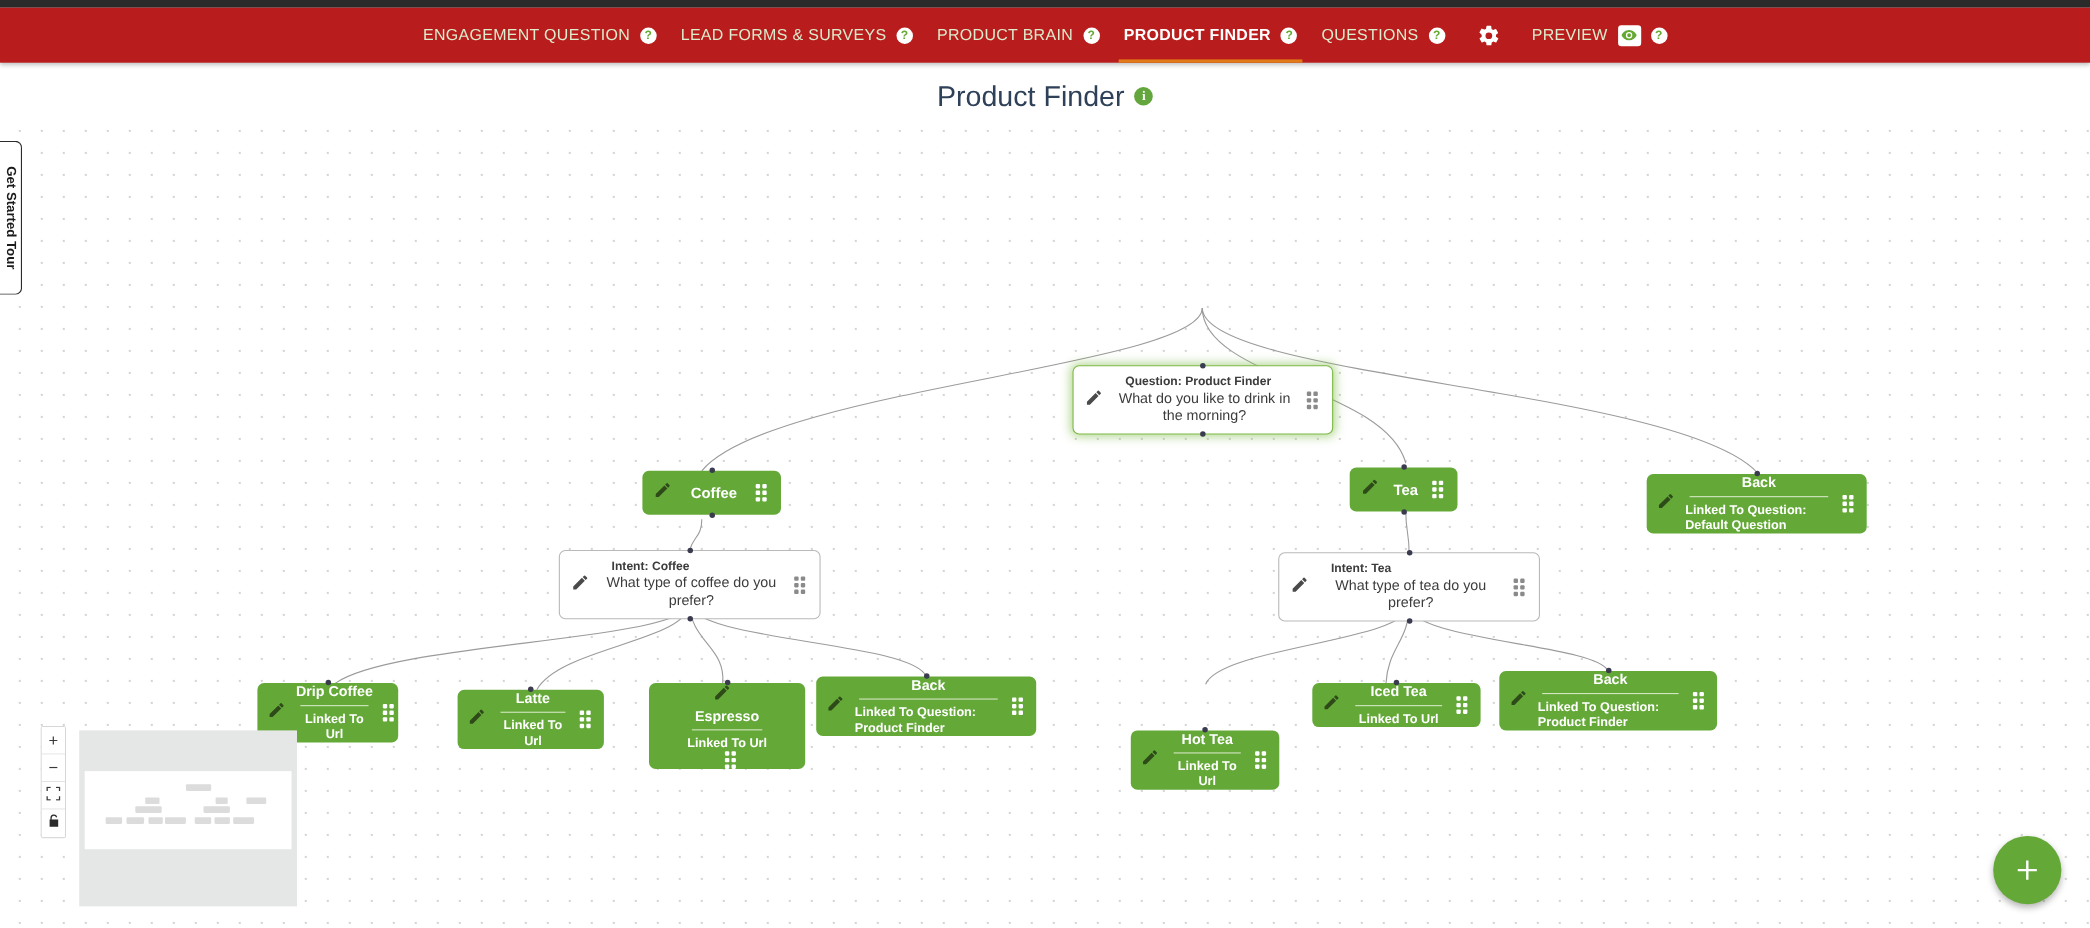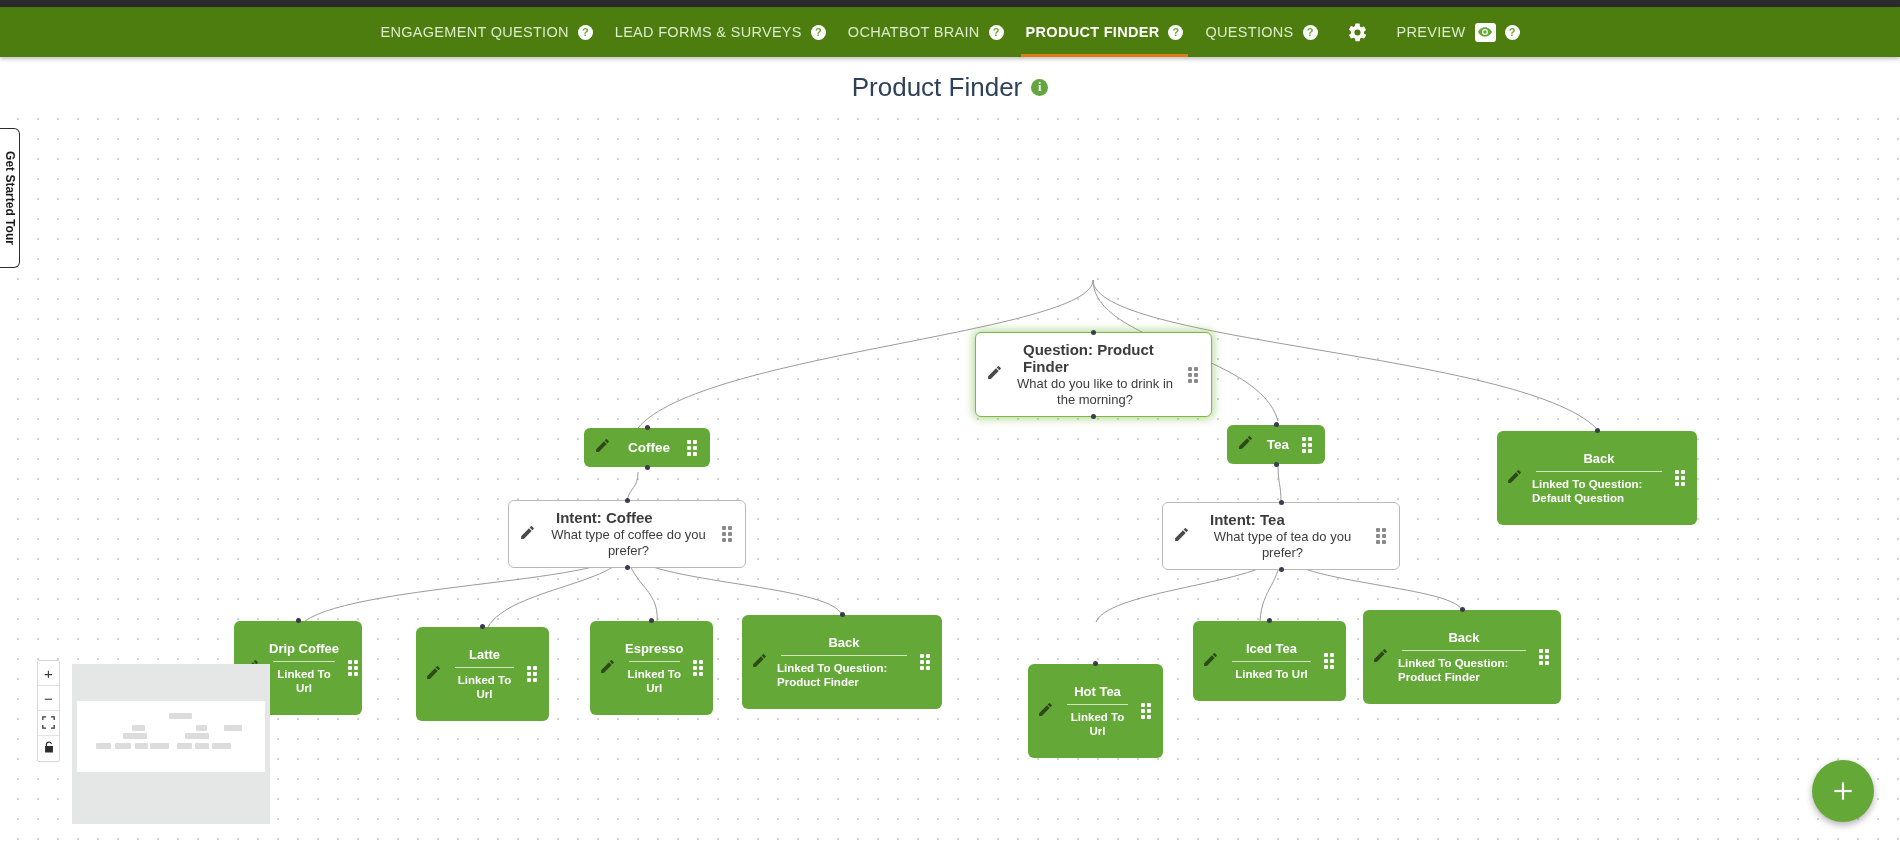--- a/index.html
+++ b/index.html
@@ -14,21 +14,21 @@
   .topstrip {
     position: absolute; top: 0; left: 0;
     width: 1900px; height: 7px;
     background: #2b2b2b;
   }
 
   
   .navbar {
     position: absolute; top: 7px; left: 0;
     width: 1900px; height: 50px;
-    background: #4d7c0f;
+    background: #b91c1c;
     display: flex;
     align-items: center;
     justify-content: center;
     box-shadow: 0 2px 4px rgba(0,0,0,0.25);
     z-index: 40;
   }
   .nav-item {
     position: relative;
     display: flex;
     align-items: center;
@@ -147,37 +147,37 @@
     border: 1px solid #b9b9b9;
     padding: 8px 10px;
   }
   .card.root {
     border: 1px solid #7cb944;
     box-shadow: 0 0 9px 2px rgba(124,185,68,0.55);
   }
   .card .pencil { flex: 0 0 auto; margin-right: 8px; }
   .card-body { flex: 1 1 auto; text-align: center; }
   .card-kicker {
-    font-size: 15px;
+    font-size: 11px;
     color: #3c3c3c;
     font-weight: 700;
     text-align: left;
     margin-left: 12px;
     margin-bottom: 1px;
   }
   .card-text {
     font-size: 13px;
     color: #3c3c3c;
     line-height: 16px;
   }
 
   
   .gnode {
     background: #64a938;
-    padding: 20px 9px;
+    padding: 0 9px;
     color: #ffffff;
   }
   .gnode .pencil { flex: 0 0 auto; margin-right: 9px; }
   .gnode-body { flex: 1 1 auto; }
   .gnode-title {
     font-size: 13px;
     color: #ffffff;
     font-weight: 600;
     text-align: center;
     white-space: nowrap;
@@ -299,21 +299,21 @@
     <span class="nav-label">ENGAGEMENT QUESTION</span>
     <span class="help-icon">?</span>
   </div>
 
   <div class="nav-item">
     <span class="nav-label">LEAD FORMS &amp; SURVEYS</span>
     <span class="help-icon">?</span>
   </div>
 
   <div class="nav-item">
-    <span class="nav-label">OCHATBOT BRAIN</span>
+    <span class="nav-label">PRODUCT BRAIN</span>
     <span class="help-icon">?</span>
   </div>
 
   <div class="nav-item active">
     <span class="nav-label">PRODUCT FINDER</span>
     <span class="help-icon">?</span>
   </div>
 
   <div class="nav-item">
     <span class="nav-label">QUESTIONS</span>
@@ -538,21 +538,21 @@
     <span class="dots">
         <i></i>
         <i></i>
         <i></i>
         <i></i>
         <i></i>
         <i></i>
       </span>
   </div>
 
-  <div class="node gnode" style="left:590px; top:518px; width:123px;">
+  <div class="node gnode" style="left:590px; top:518px; width:142px;flex-direction:column;">
     <span class="port top"></span>
     <span class="pencil">
       <svg width="17" height="17" viewBox="0 0 24 24" fill="#2d4a18">
         <path d="M3 17.2V21h3.8L17.9 9.9l-3.8-3.8L3 17.2zM20.7 7.1a1 1 0 000-1.4l-2.4-2.4a1 1 0 00-1.4 0l-1.8 1.8 3.8 3.8 1.8-1.8z"></path>
       </svg>
     </span>
     <div class="gnode-body">
       <div class="gnode-title">Espresso</div>
       <div class="gnode-sep"></div>
       <div class="gnode-sub">Linked To Url</div>

